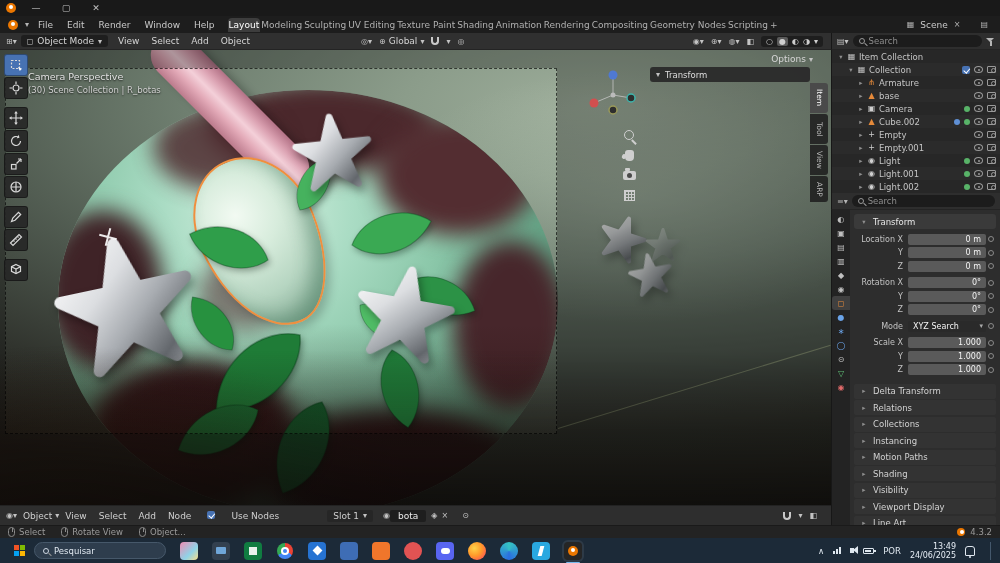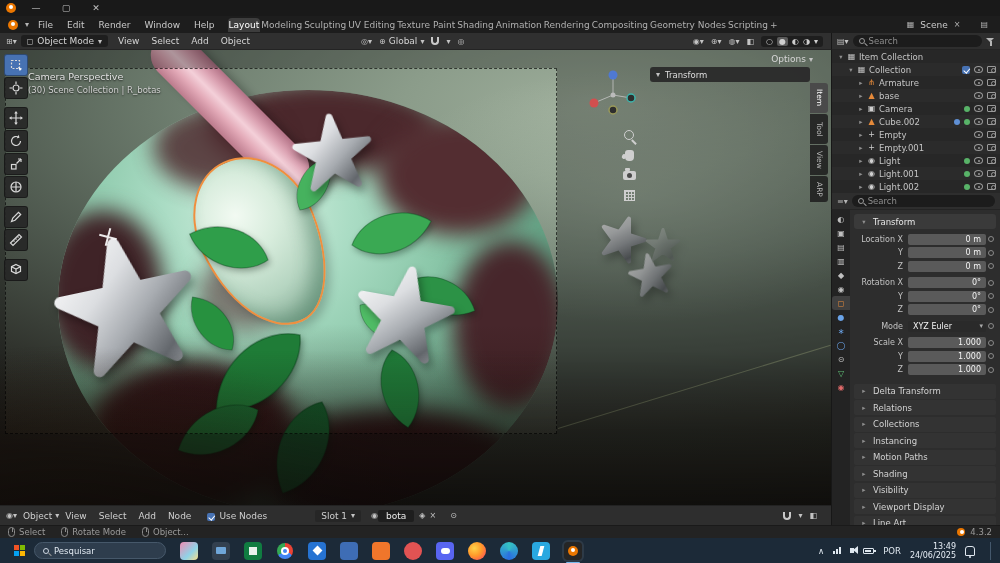--- a/index.html
+++ b/index.html
@@ -537,21 +537,21 @@
         <span class="pdeco"></span>
       </div>
     <div class="prow">
         <span class="plabel">Z</span>
         <span class="pfield">0°</span>
         <span class="pdeco"></span>
       </div>
     <div class="pgap"></div>
     <div class="prow">
         <span class="plabel">Mode</span>
-        <span class="pfield dd">XYZ Euler</span>
+        <span class="pfield dd">XYZ Search</span>
         <span class="pdeco"></span>
       </div>
     <div class="pgap"></div>
     <div class="prow">
         <span class="plabel">Scale X</span>
         <span class="pfield">1.000</span>
         <span class="pdeco"></span>
       </div>
     <div class="prow">
         <span class="plabel">Y</span>
@@ -606,21 +606,21 @@
 <div id="shaderbar">
   <span class="hicon" style="margin-left:6px">◉▾</span>
   <span style="display:flex;align-items:center;gap:3px;margin-left:6px">
     <span>Object</span>
       <span class="hicon">▾</span>
   </span>
   <span class="hmenu">View</span>
   <span class="hmenu">Select</span>
   <span class="hmenu">Add</span>
   <span class="hmenu">Node</span>
-  <span style="display:flex;align-items:flex-end;gap:4px;margin-left:10px">
+  <span style="display:flex;align-items:flex-start;gap:16px;margin-left:10px">
     <span class="t-check"></span>
     <span>Use Nodes</span>
   </span>
   <span class="mslot" style="margin-left:48px">
     <span>Slot 1</span>
       <span class="hicon">▾</span>
   </span>
   <span class="hicon" style="margin-left:10px">◉</span>
   <span class="mname" style="margin-left:0">bota</span>
   <span class="hicon" style="margin-left:5px">◈</span>
@@ -633,21 +633,21 @@
   </span>
 </div>
 
 <div id="statusbar">
   <span class="stitem">
       <span class="mouse"></span>
       <span>Select</span>
     </span>
   <span class="stitem">
       <span class="mouse"></span>
-      <span>Rotate Mode</span>
+      <span>Rotate View</span>
     </span>
   <span class="stitem">
       <span class="mouse"></span>
       <span>Object...</span>
     </span>
   <span style="margin-left:auto;display:flex;align-items:center;gap:5px">
     <span class="blogo" style="width:8px;height:8px;margin:0"></span>
     <span>4.3.2</span>
   </span>
 </div>

